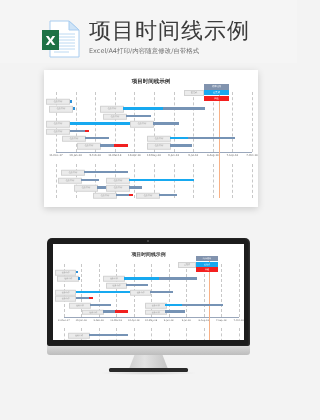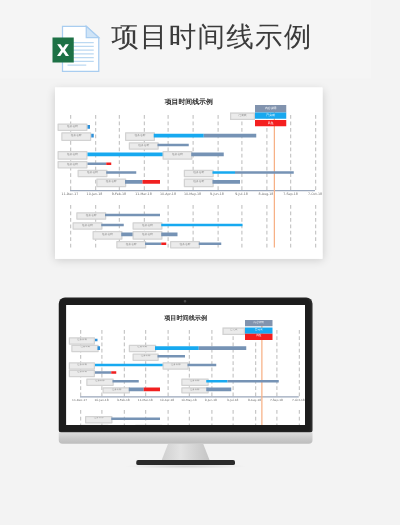--- a/index.html
+++ b/index.html
@@ -133,20 +133,21 @@
         <line x1="15" y1="33" x2="30" y2="33"></line>
       </g>
       <rect x="3" y="11" width="17" height="20" fill="#1d7145"></rect>
       <rect x="3" y="11" width="17" height="20" fill="url(#g1)" opacity="0"></rect>
       <text x="11.5" y="25.5" font-family="DejaVu Sans, sans-serif" font-size="13" font-weight="bold" fill="#ffffff" text-anchor="middle">X</text>
     </svg>
   </div>
 
   <div id="title-block">
     <div id="main-title">项目时间线示例</div>
+    <div id="subtitle">Excel/A4打印/内容随意修改/自带格式</div>
   </div>
 </div>
 
 <div id="card-shadow">
   <div class="chart-root" id="chart-a">
       <div class="chart-title" style="top:8px;font-size:5.5px">项目时间线示例</div>
       <div class="gridline" style="left:12px;top:22px;height:60px"></div>
       <div class="gridline" style="left:12px;top:94px;height:34px"></div>
       <div class="gridline" style="left:31.6px;top:22px;height:60px"></div>
       <div class="gridline" style="left:31.6px;top:94px;height:34px"></div>

